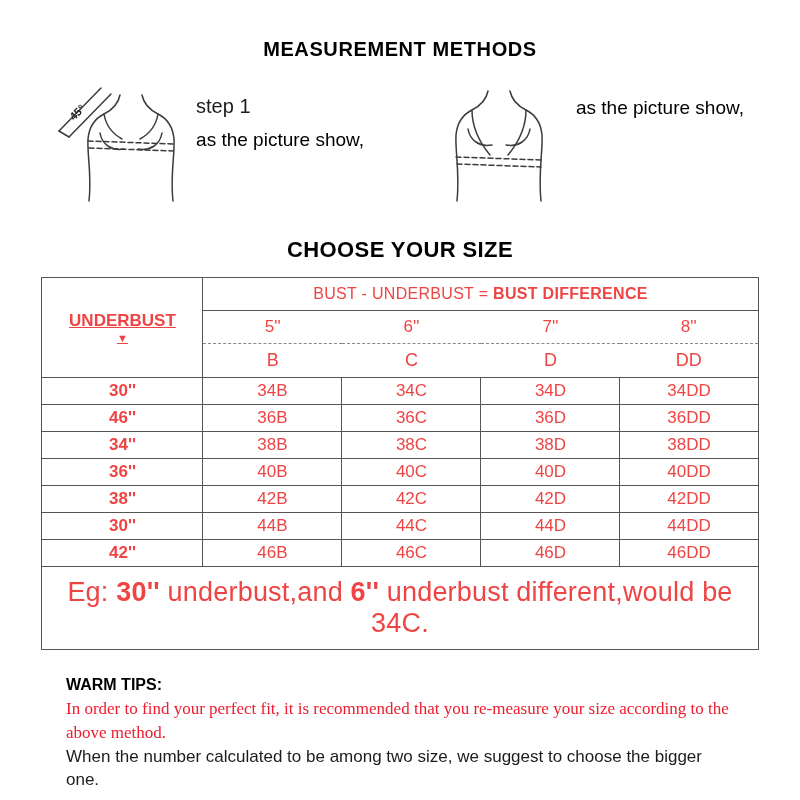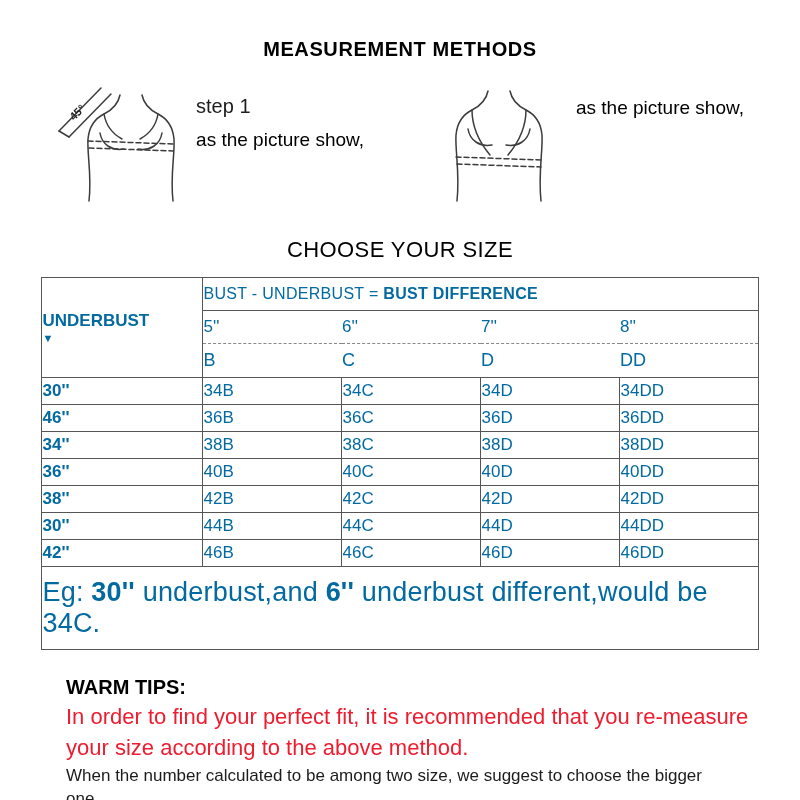--- a/index.html
+++ b/index.html
@@ -24,54 +24,54 @@
   }
   .step { display: flex; align-items: flex-start; gap: 8px; }
   .fig { width: 132px; height: 122px; flex: 0 0 auto; }
   .fig svg { display: block; }
   .step-text { margin-top: 14px; }
   .step-label { font-size: 20px; color: #1c1c1c; margin-bottom: 9px; }
   .step-line { font-size: 19px; color: #000000; line-height: 1.32; }
 
   .section-title {
     margin: 16px 12px 14px; text-align: center;
-    font-size: 22px; font-weight: 400; letter-spacing: 0.4px; color: #000;
+    font-size: 22px; font-weight: 700; letter-spacing: 0.4px; color: #000;
   }
 
   .size-table {
     width: 716px; margin: 0 auto;
     border-collapse: collapse; table-layout: fixed;
     border: 1px solid var(--table_border, #555);
   }
   .size-table td {
     border: 1px solid var(--table_border, #555);
-    vertical-align: middle;
-    padding: 3px 0; font-size: 17px; color: #0369a1;
-  }
-  .size-table td.ub-head { font-weight: 700; font-size: 17px; }
+    text-align: center; vertical-align: middle;
+    padding: 3px 0; font-size: 17px; color: #ef4444;
+  }
+  .size-table td.ub-head { font-weight: 700; font-size: 17px; text-decoration: underline; }
   .ub-arrow { font-size: 11px; margin-top: 2px; line-height: 1; }
   .size-table td.formula { font-size: 16px; letter-spacing: 0.3px; padding: 7px 0; }
   .bold { font-weight: 700; }
   .size-table td.diff {
     border-left: none; border-right: none;
     border-bottom: 1px dashed #888;
     font-size: 17px; padding: 6px 0;
   }
   .size-table td.cup {
     border-left: none; border-right: none; border-top: none;
     font-size: 18px; padding: 6px 0;
   }
   .size-table td.ub { font-weight: 700; }
   .dim   { color: var(--dim_text, #d6d6d6); }
   .ghost { color: var(--ghost_text, #eeeeee); }
   .size-table td.example { font-size: 27px; padding: 10px 0; letter-spacing: 0.2px; }
 
   .tips { margin: 26px 0 0 66px; width: 700px; }
-  .tips-head { font-weight: 700; font-size: 20px; color: #000; margin-bottom: 3px; }
-  .tips-red   { color: var(--tip_red, #e8202e); font-size: 22px; line-height: 1.4; max-width: 685px; }
+  .tips-head { font-weight: 700; font-size: 16px; color: #000; margin-bottom: 3px; }
+  .tips-red   { color: var(--tip_red, #e8202e); font-size: 17px; line-height: 1.4; max-width: 685px; font-family: Liberation Serif, serif; }
   .tips-black { font-size: 17px; line-height: 1.4; max-width: 672px; color: #1c1c1c; }
 
   .lineart { stroke: #3c3c3c; fill: none; stroke-width: 1.5; stroke-linecap: round; }
 </style>
 </head>
 <body>
 
 <div class="page">
 
   <h1 class="main-title">MEASUREMENT METHODS</h1>

